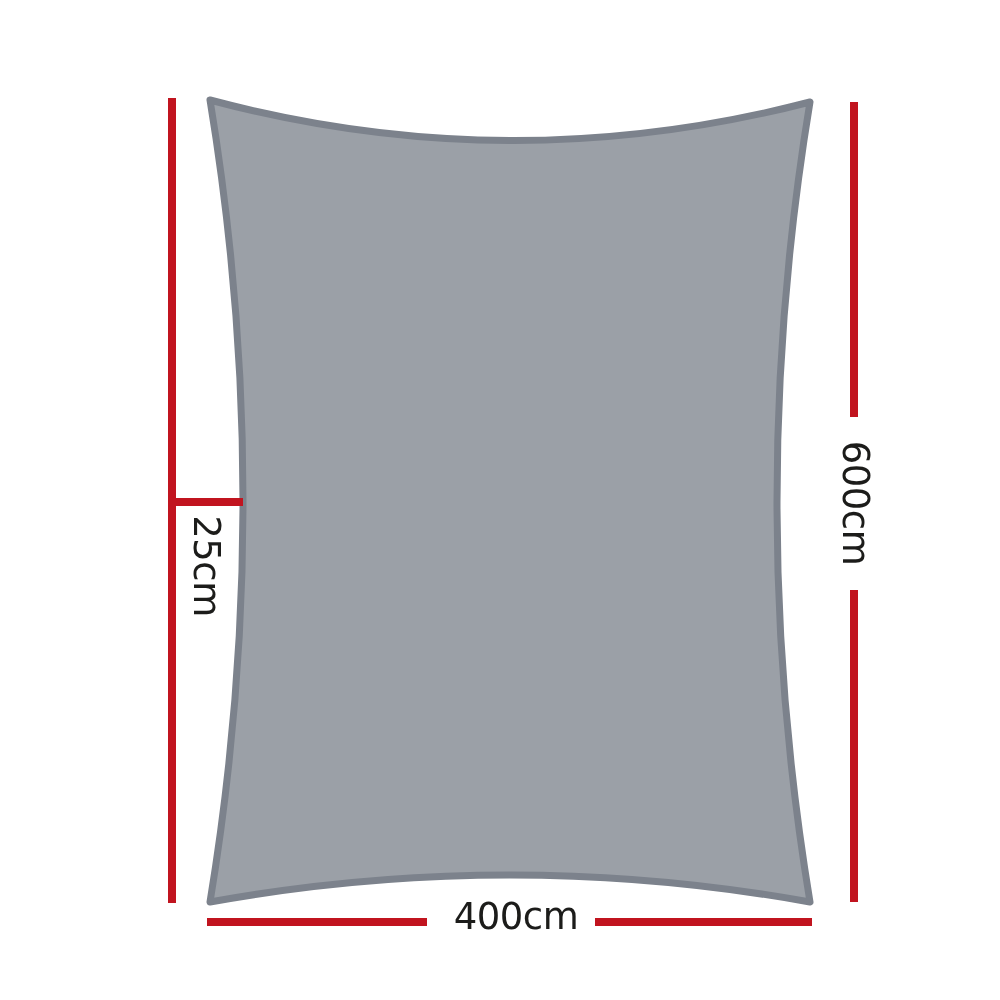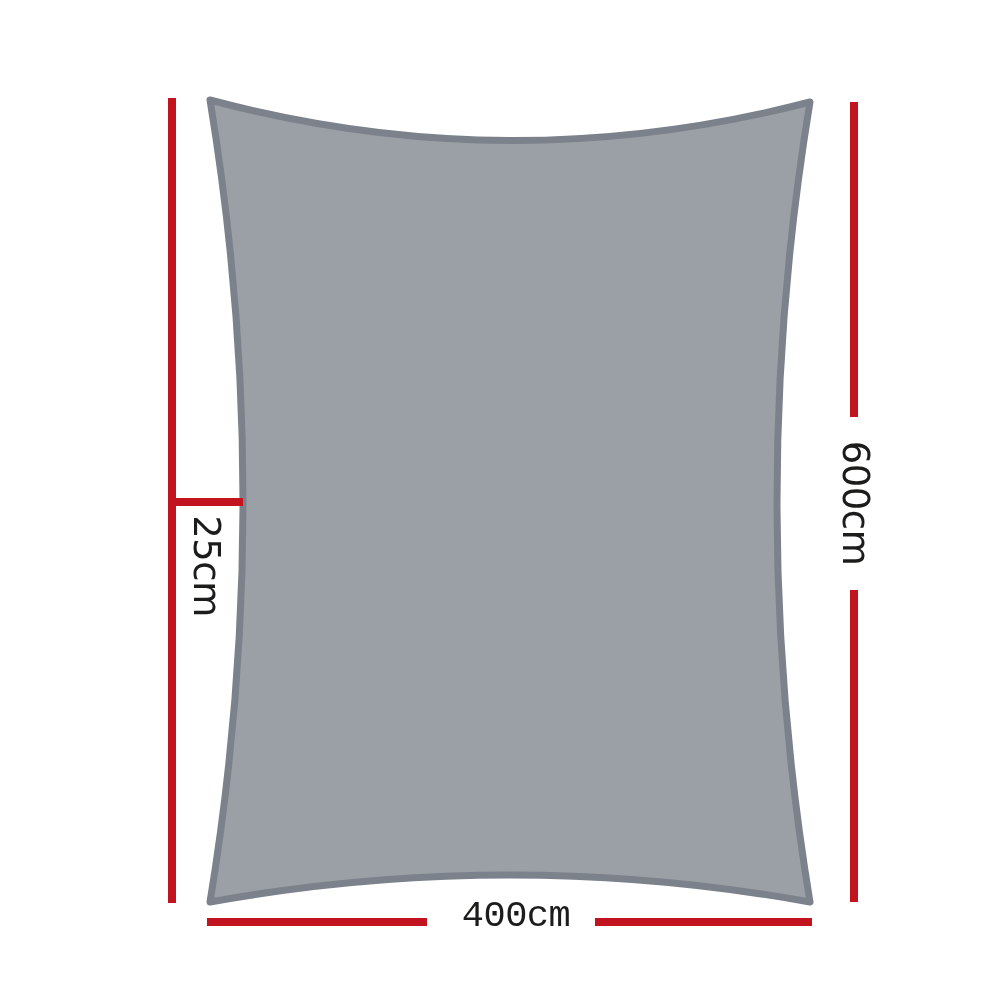--- a/index.html
+++ b/index.html
@@ -52,21 +52,20 @@
     left: 206px; top: 566px;
     transform: translate(-50%, -50%) rotate(90deg);
   }
   .label-right {
     left: 855px; top: 503px;
     transform: translate(-50%, -50%) rotate(90deg);
   }
   .label-bottom {
     left: 516px; top: 916px;
     transform: translate(-50%, -50%);
-    font-family: Liberation Mono, monospace;
   }
 </style>
 </head>
 <body>
 
 <div class="stage">
 
   <svg class="sail-svg" viewBox="0 0 1000 1000" aria-hidden="true">
     <path class="sail-path" d="M 210 100
              Q 510 180 810 102

